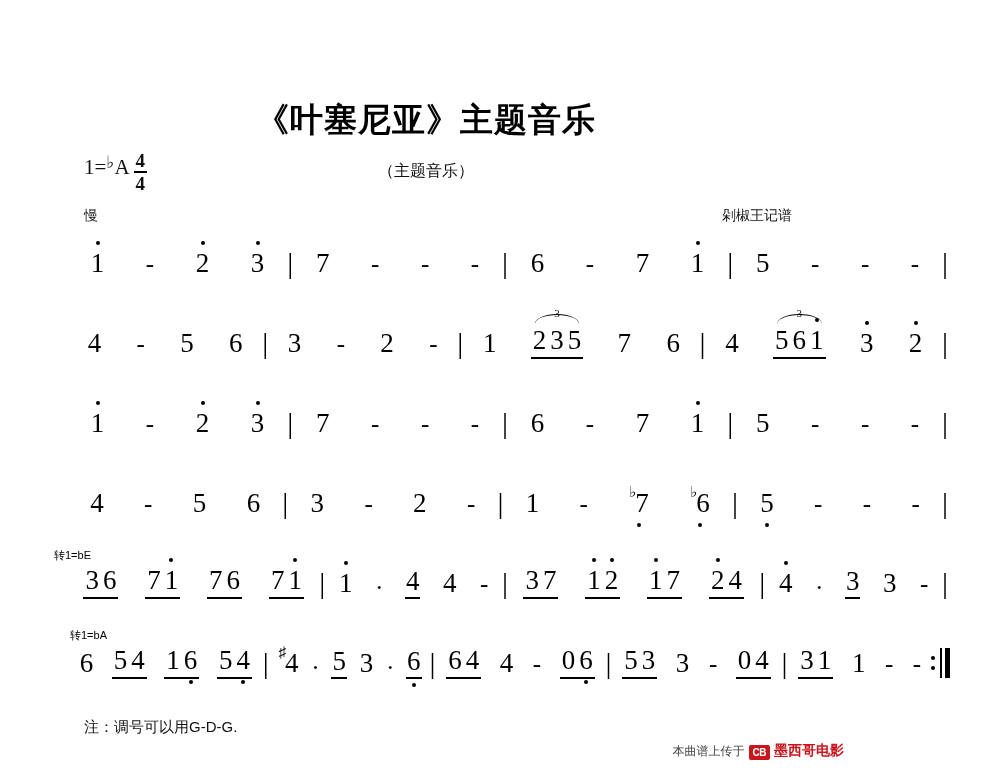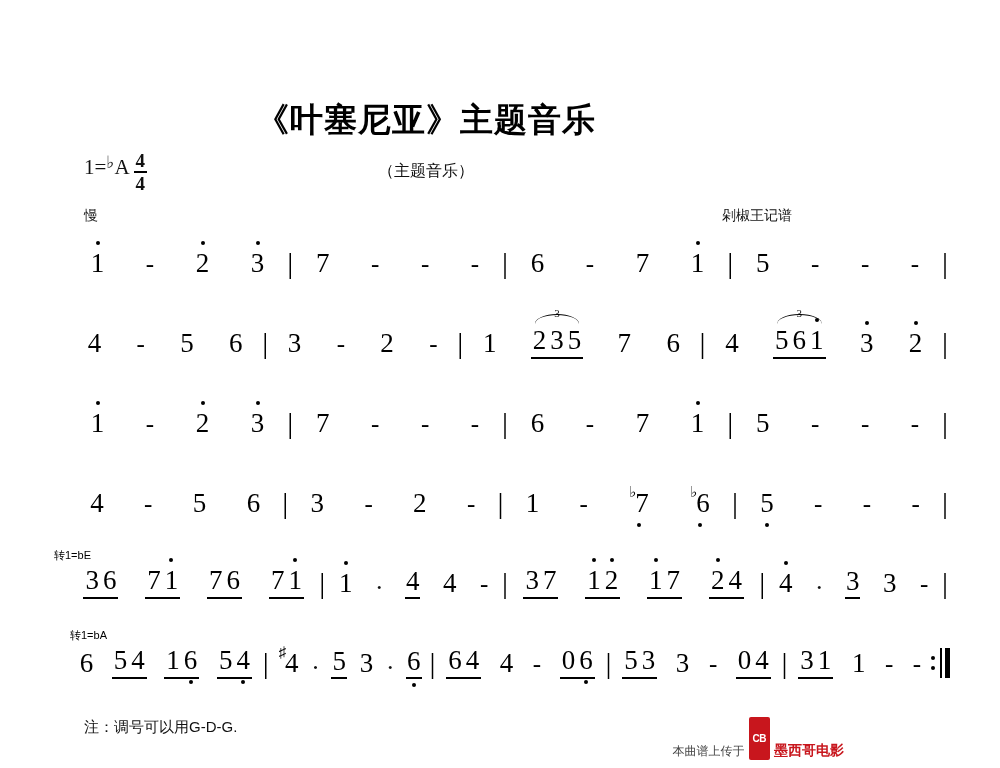--- a/index.html
+++ b/index.html
@@ -241,21 +241,21 @@
     align-items: flex-end;
     font-size: 12px;
     color: #444;
     margin-left: 27px;
   }
   .watermark .wm-badge {
     background: #c8161d;
     color: #fff;
     font-size: 10px;
     font-weight: bold;
-    padding: 16px 4px;
+    padding: 2px 4px;
     border-radius: 2px;
     margin: 0 4px;
     letter-spacing: -0.5px;
   }
   .watermark .wm-site {
     color: #c8161d;
     font-weight: bold;
     font-size: 14px;
     font-family: "Liberation Sans", sans-serif;
   }

